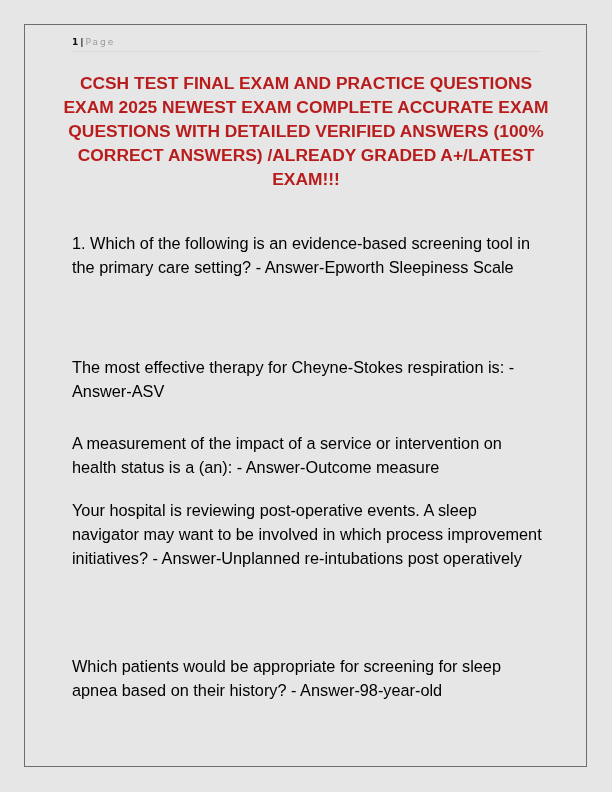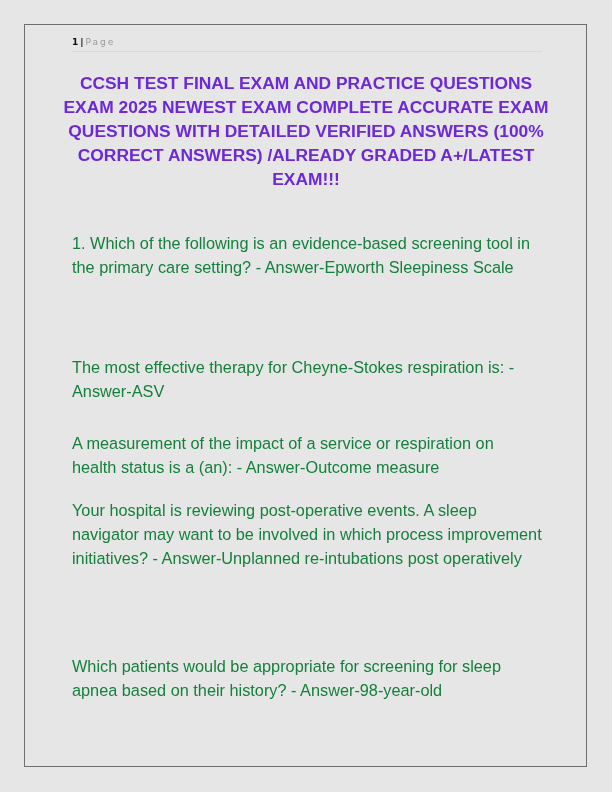--- a/index.html
+++ b/index.html
@@ -49,30 +49,30 @@
       color: #9a9a9a;
       letter-spacing: 2px;
       margin-top: 8px;
     }
     .title {
       position: absolute;
       left: 60px;
       top: 71px;
       width: 492px;
       text-align: center;
-      color: #6d28d9;
+      color: #b91c1c;
       font-weight: bold;
       font-size: 17.4px;
       line-height: 24px;
     }
     .qa {
       position: absolute;
       left: 72px;
       width: 470px;
-      color: #15803d;
+      color: #000000;
       font-size: 16.3px;
       line-height: 24px;
     }
     .qa-1 { top: 231px; }
     .qa-2 { top: 343px; margin-top: 12px; }
     .qa-3 { top: 431px; }
     .qa-4 { top: 498px; }
     .qa-5 { top: 654px; }
   </style>
 </head>
@@ -81,15 +81,15 @@
 <div class="page-frame"></div>
 
 <div class="page-header">
   <span class="page-num">1</span><span class="page-sep">|</span><span class="page-word">Page</span>
 </div>
 
 <div class="title">CCSH TEST FINAL EXAM AND PRACTICE QUESTIONS EXAM 2025 NEWEST EXAM COMPLETE ACCURATE EXAM QUESTIONS WITH DETAILED VERIFIED ANSWERS (100% CORRECT ANSWERS) /ALREADY GRADED A+/LATEST EXAM!!!</div>
 
 <div class="qa qa-1">1. Which of the following is an evidence-based screening tool in the primary care setting? - Answer-Epworth Sleepiness Scale</div>
 <div class="qa qa-2">The most effective therapy for Cheyne-Stokes respiration is: - Answer-ASV</div>
-<div class="qa qa-3">A measurement of the impact of a service or respiration on health status is a (an): - Answer-Outcome measure</div>
+<div class="qa qa-3">A measurement of the impact of a service or intervention on health status is a (an): - Answer-Outcome measure</div>
 <div class="qa qa-4">Your hospital is reviewing post-operative events. A sleep navigator may want to be involved in which process improvement initiatives? - Answer-Unplanned re-intubations post operatively</div>
 <div class="qa qa-5">Which patients would be appropriate for screening for sleep apnea based on their history? - Answer-98-year-old</div>
 
 </body></html>

